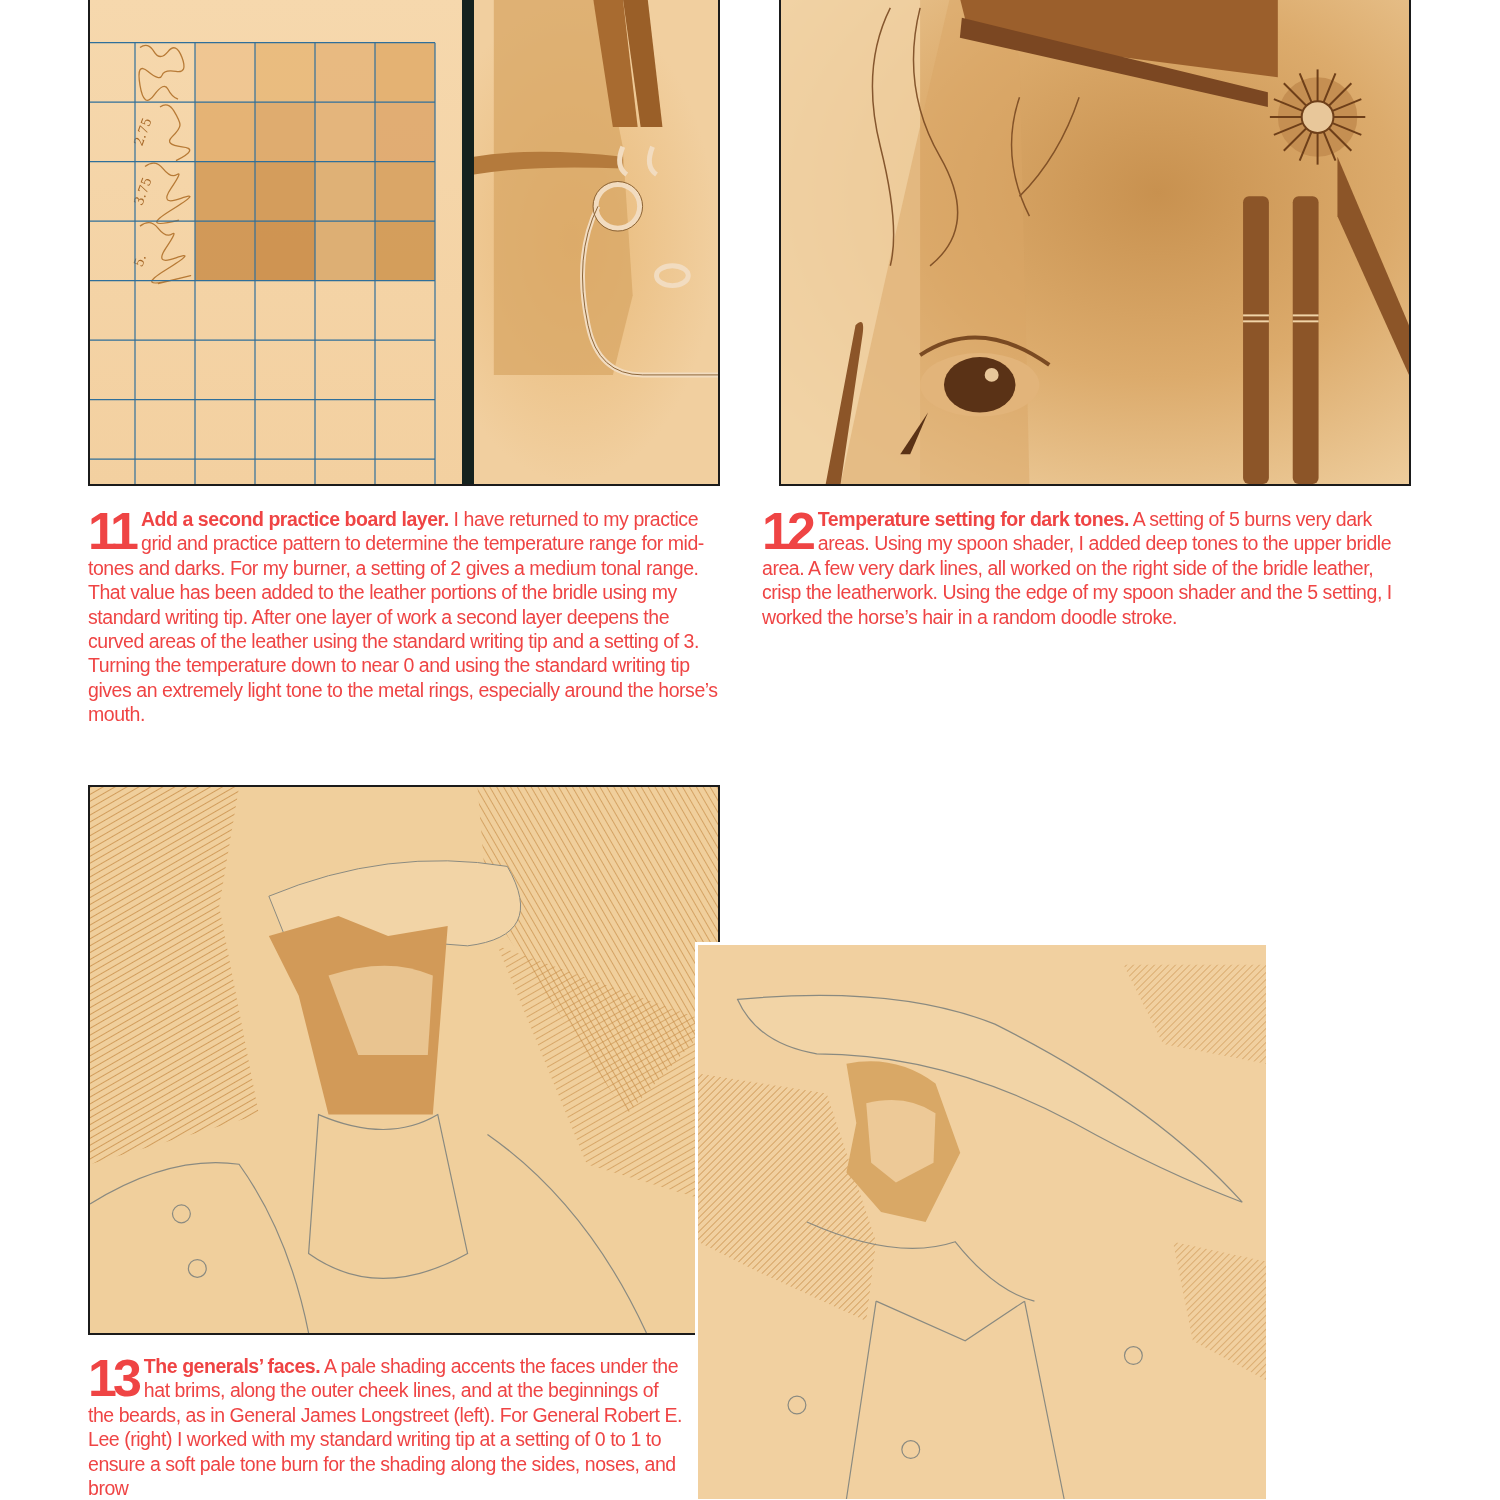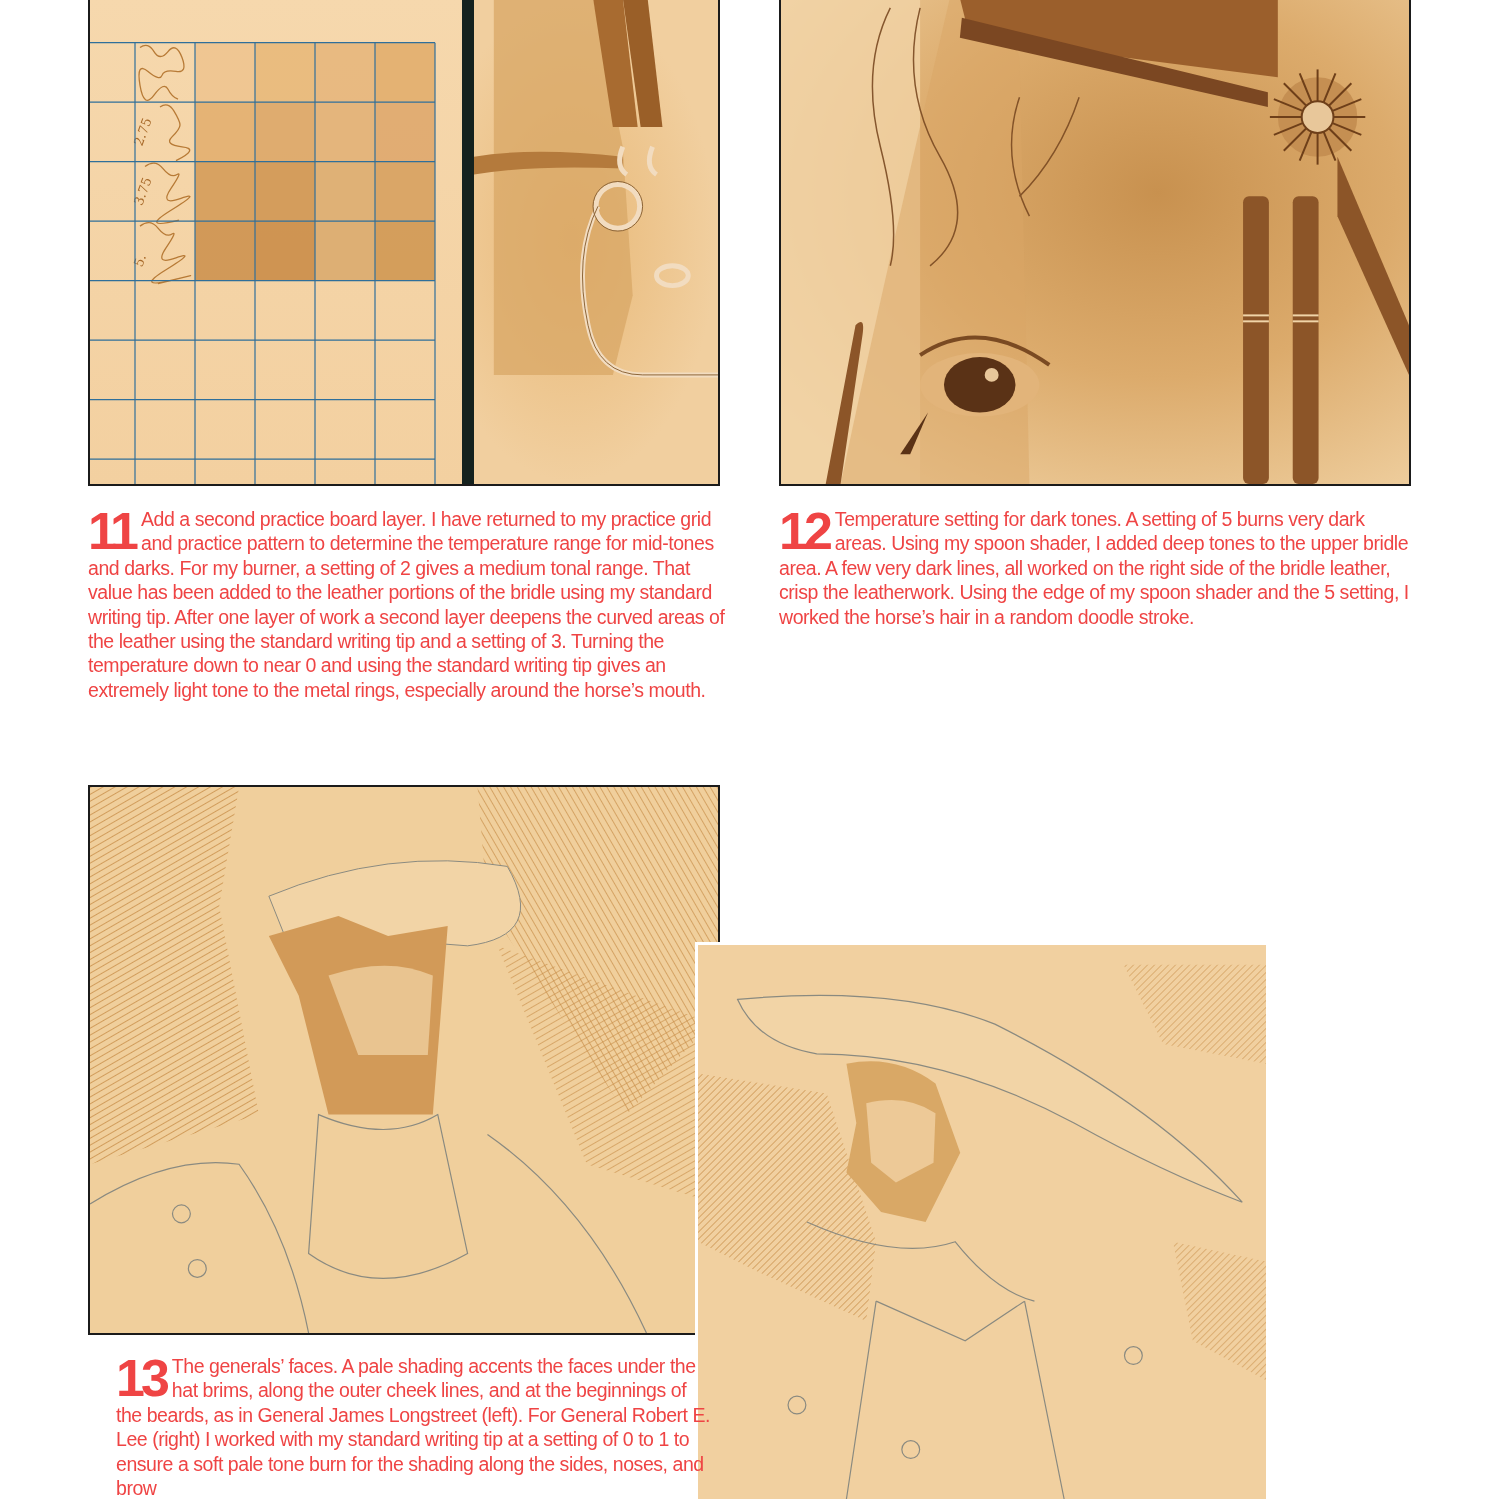--- a/index.html
+++ b/index.html
@@ -29,25 +29,25 @@
   
   #p13b { left: 695px; top: 942px; width: 574px; height: 560px;
           background: #f1d0a0; border: 3px solid #ffffff; }
 
   svg { position: absolute; left: 0; top: 0; width: 100%; height: 100%; }
 
   .caption { position: absolute; font-size: 19.5px; line-height: 24.4px;
              letter-spacing: -0.45px; color: #ef4444; font-family: "Liberation Sans", sans-serif; }
   .caption .num { float: left; font-size: 52px; line-height: 40px; font-weight: bold;
                   letter-spacing: -4px; margin: 4px 6px 0 0; height: 44px; }
-  .caption .lead { font-weight: normal; }
+  .caption .lead { font-weight: bold; }
 
   #cap11 { left: 88px; top: 507px; width: 640px; }
-  #cap12 { left: 779px; top: 507px; width: 640px; }
-  #cap13 { left: 88px; top: 1354px; width: 600px; margin-left: 28px; }
+  #cap12 { left: 762px; top: 507px; width: 640px; }
+  #cap13 { left: 88px; top: 1354px; width: 600px; }
 </style>
 </head>
 <body>
 
 <div class="photo framed" id="p11">
   <div class="grid-board">
     <svg viewBox="0 0 372 490" preserveAspectRatio="none">
 
       <g opacity="0.85">
         <rect x="105" y="45" width="60" height="60" fill="#efc48e"></rect>

